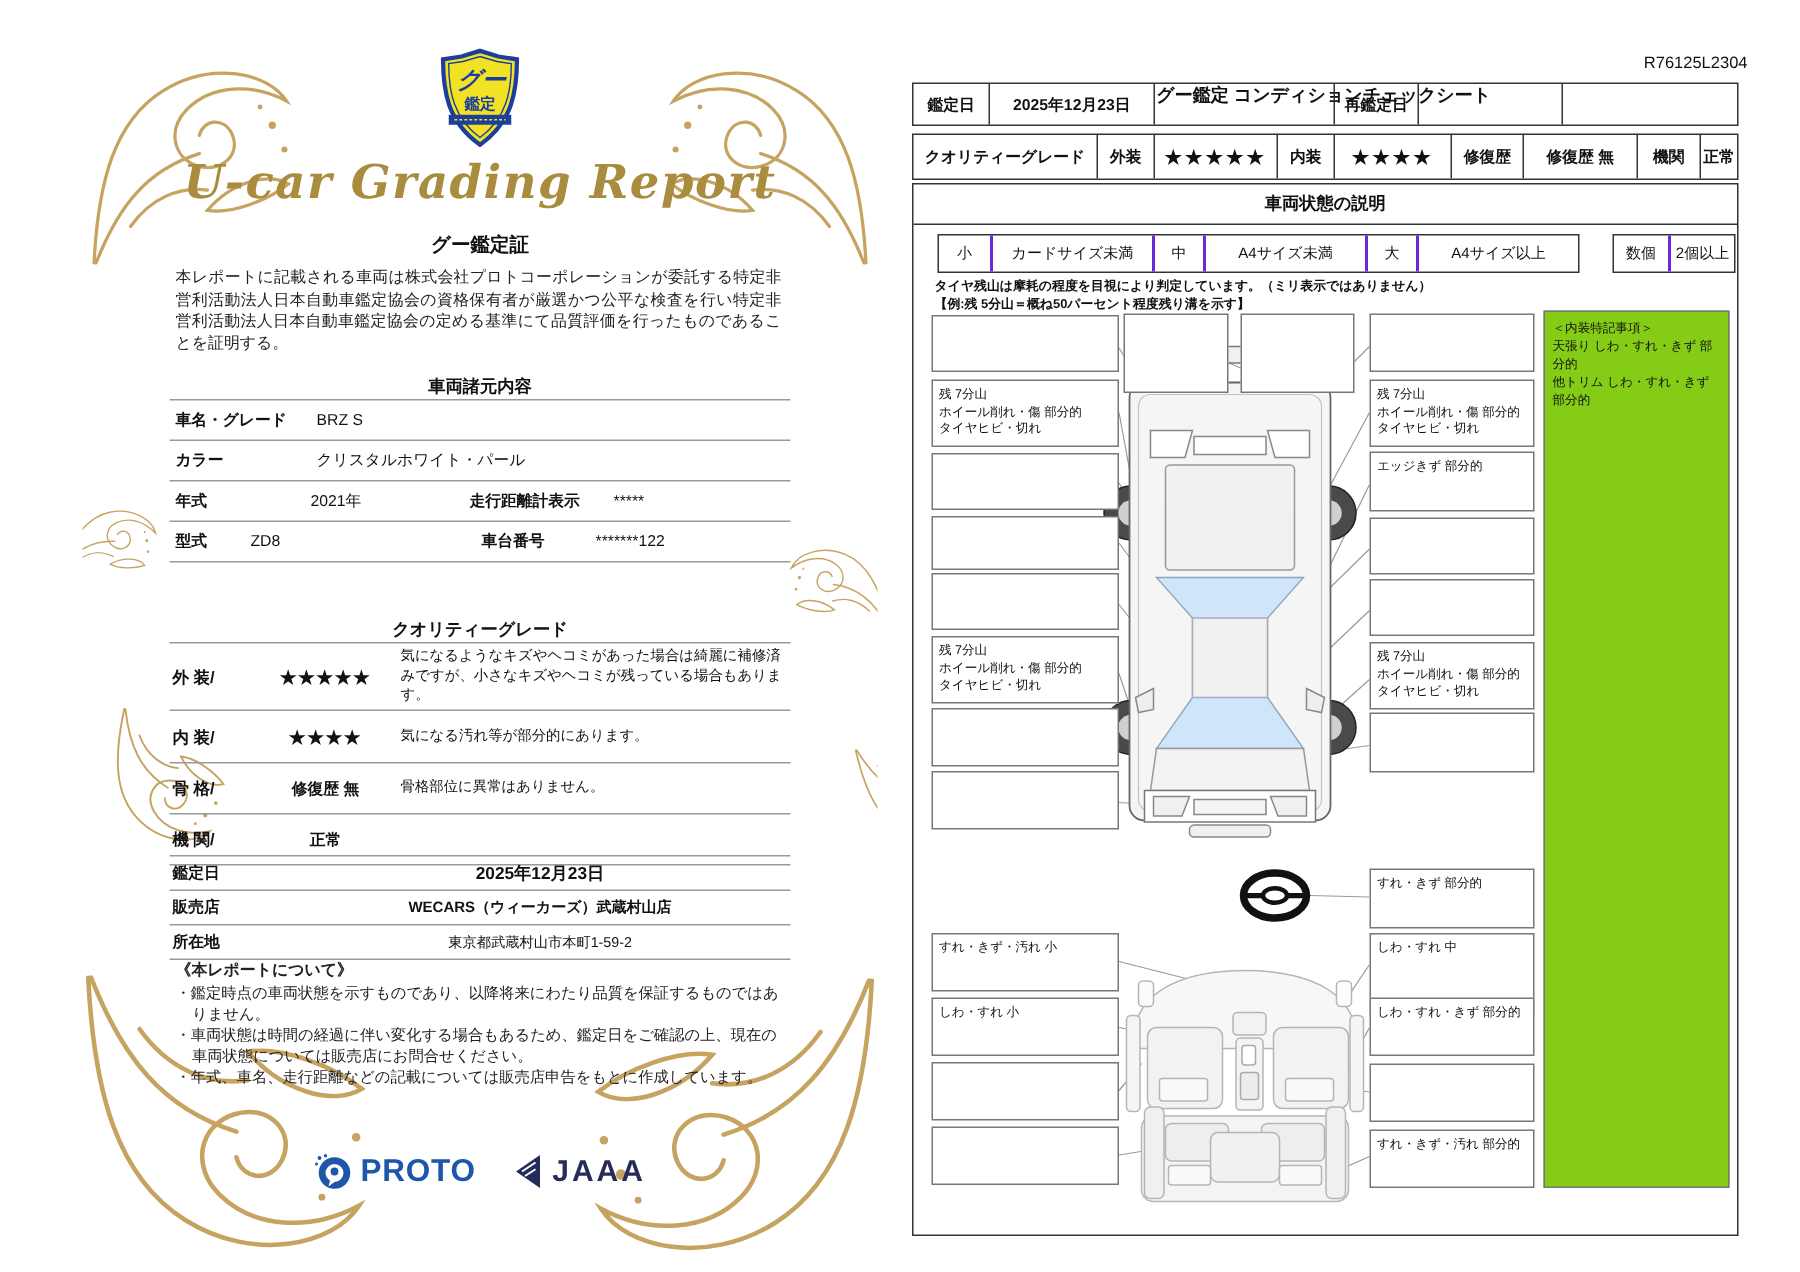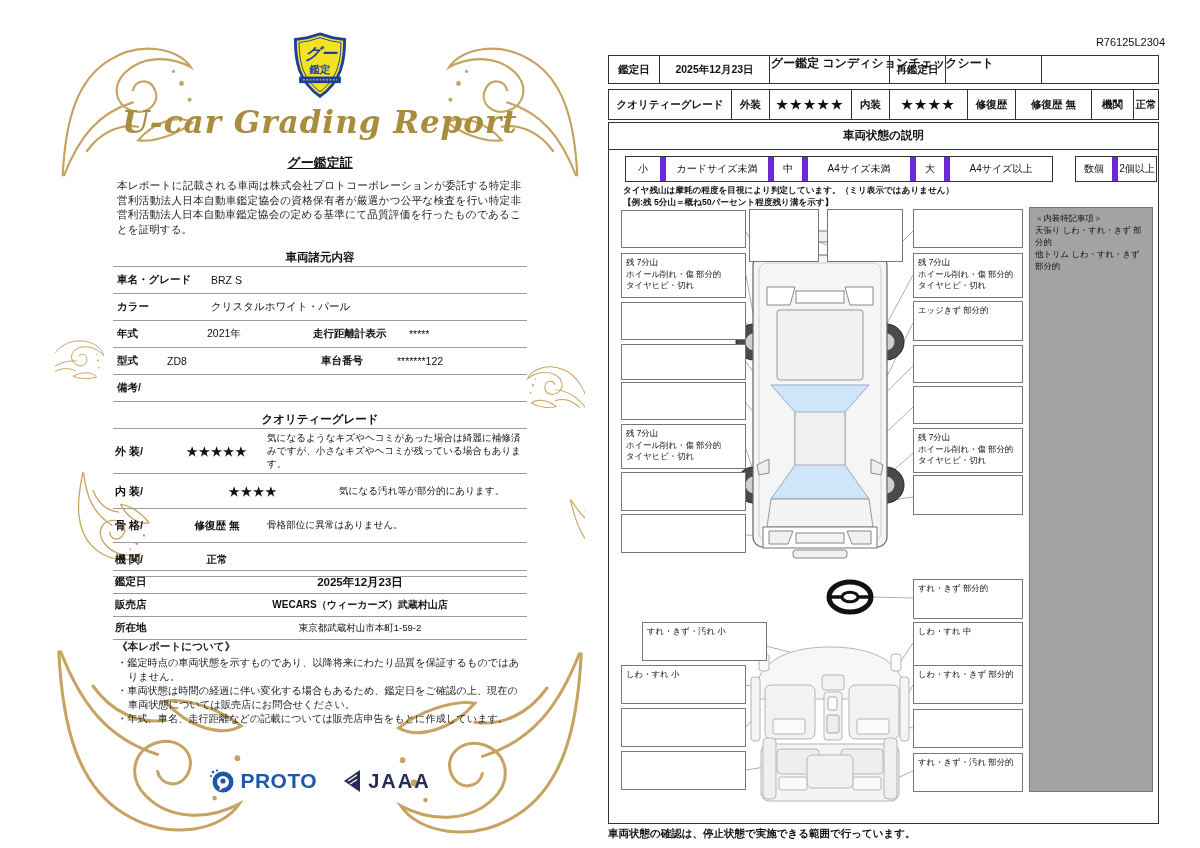--- a/index.html
+++ b/index.html
@@ -6,21 +6,21 @@
   body{width:1200px;height:848px;font-family:"Liberation Sans",sans-serif;-webkit-font-smoothing:antialiased;}
   .sheet{position:relative;width:1200px;height:848px;background:#ffffff;overflow:hidden;}
 
   
   .lpage{position:absolute;left:55px;top:28px;width:530px;height:815px;}
   .orn{position:absolute;left:0;top:0;width:530px;height:815px;pointer-events:none;}
   .badge{position:absolute;left:50%;top:4px;transform:translateX(-50%);}
   .ltitle{position:absolute;top:76px;left:0;width:100%;text-align:center;
           font-family:"DejaVu Serif",serif;font-style:italic;font-weight:bold;
           font-size:31px;color:#a98c3e;letter-spacing:1px;}
-  .certtitle{position:absolute;top:126px;left:0;width:100%;text-align:center;font-size:13px;font-weight:bold;color:#111;text-decoration:underline;}
+  .certtitle{position:absolute;top:126px;left:0;width:100%;text-align:center;font-size:13px;font-weight:bold;color:#111;}
   .intro{position:absolute;top:150px;left:62px;width:404px;font-size:10.6px;line-height:14.6px;color:#222;text-align:justify;}
   .secHead{position:absolute;left:0;width:100%;text-align:center;font-size:11.5px;font-weight:bold;color:#111;}
   .spectbl{position:absolute;top:238px;left:58px;width:414px;border-top:1px solid #9a9a9a;}
   .srow{display:grid;align-items:center;height:26px;border-bottom:1px solid #9a9a9a;font-size:10.5px;color:#111;}
   .srow .lab{font-weight:bold;padding-left:4px;}
   .srow .val{padding-left:2px;}
   .c2{grid-template-columns:96px 1fr;}
   .c4a{grid-template-columns:92px 104px 98px 1fr;}
   .c4b{grid-template-columns:52px 152px 78px 1fr;}
   .gradetbl{position:absolute;top:400px;left:58px;width:414px;border-top:1px solid #9a9a9a;}
@@ -55,29 +55,29 @@
   .gtbl{position:absolute;top:61px;left:8px;width:549px;height:29px;display:grid;
         grid-template-columns:122px 38px 82px 38px 78px 48px 76px 42px 1fr;border:1px solid #333;}
   .gtbl>div{border-left:1px solid #333;display:flex;align-items:center;justify-content:center;font-size:10.5px;font-weight:bold;}
   .gtbl>div:first-child{border-left:none;}
   .gtbl .stars{font-size:13px;letter-spacing:2px;}
   .bigbox{position:absolute;top:94px;left:8px;width:549px;height:700px;border:1.5px solid #333;}
   .bb-head{position:absolute;top:5px;left:0;width:100%;text-align:center;font-size:11.5px;font-weight:bold;}
   .bb-line{position:absolute;top:26px;left:0;width:100%;border-bottom:1px solid #333;}
   .sizetbl{position:absolute;top:33px;left:16px;height:24px;display:grid;
            grid-template-columns:34px 108px 34px 108px 34px 108px;border:1px solid #333;}
-  .sizetbl>div,.cnttbl>div{border-left:6px solid #6d28d9;display:flex;align-items:center;justify-content:center;font-size:10px;}
+  .sizetbl>div,.cnttbl>div{border-left:2px solid #6d28d9;display:flex;align-items:center;justify-content:center;font-size:10px;}
   .sizetbl>div:first-child,.cnttbl>div:first-child{border-left:none;}
   .cnttbl{position:absolute;top:33px;left:466px;height:24px;display:grid;grid-template-columns:36px 44px;border:1px solid #333;}
   .tnote{position:absolute;left:14px;font-size:8.6px;font-weight:bold;color:#111;}
   .diag{position:absolute;top:84px;left:0;width:549px;height:616px;}
   .anno{position:absolute;border:1px solid #777;background:#fff;font-size:8.4px;line-height:11.6px;
         padding:3px 4px;white-space:pre-line;color:#111;z-index:2;box-sizing:border-box;}
   .notespanel{position:absolute;left:420px;top:84px;width:124px;height:585px;border:1px solid #777;
-              background:#a3a3a3;z-index:2;padding:4px 5px;box-sizing:border-box;font-size:8.4px;line-height:12px;}
+              background:#84cc16;z-index:2;padding:4px 5px;box-sizing:border-box;font-size:8.4px;line-height:12px;}
   .bnote{position:absolute;top:799px;left:8px;font-size:10.5px;font-weight:bold;}
 </style>
 </head>
 <body>
 
 <div class="sheet">
 
   <div class="lpage">
 
     <svg class="orn" viewBox="0 0 530 815">
@@ -130,34 +130,30 @@
         <div class="val">2021年</div>
         <div class="lab">走行距離計表示</div>
         <div class="val">*****</div>
       </div>
       <div class="srow c4b">
         <div class="lab">型式</div>
         <div class="val">ZD8</div>
         <div class="lab">車台番号</div>
         <div class="val">*******122</div>
       </div>
-      <div class="srow c2">
-        <div class="lab">備考/</div>
-        <div class="val"></div>
-      </div>
     </div>
 
     <div class="secHead" style="top:384px;">クオリティーグレード</div>
     <div class="gradetbl">
       <div class="grow" style="min-height:42px;">
         <div class="glab">外 装/</div>
         <div class="gval">★★★★★</div>
         <div class="gdesc">気になるようなキズやヘコミがあった場合は綺麗に補修済みですが、小さなキズやヘコミが残っている場合もあります。</div>
       </div>
-      <div class="grow" style="min-height:34px;gap:36px;">
+      <div class="grow" style="min-height:34px;">
         <div class="glab">内 装/</div>
         <div class="gval">★★★★</div>
         <div class="gdesc">気になる汚れ等が部分的にあります。</div>
       </div>
       <div class="grow" style="min-height:33px;">
         <div class="glab">骨 格/</div>
         <div class="gval small">修復歴 無</div>
         <div class="gdesc">骨格部位に異常はありません。</div>
       </div>
       <div class="grow" style="min-height:33px;">
@@ -368,33 +364,32 @@
 ホイール削れ・傷 部分的
 タイヤヒビ・切れ</div>
       <div class="anno" style="left:304px;top:178px;width:110px;height:40px;">エッジきず 部分的</div>
       <div class="anno" style="left:304px;top:222px;width:110px;height:38px;"></div>
       <div class="anno" style="left:304px;top:263px;width:110px;height:38px;"></div>
       <div class="anno" style="left:304px;top:305px;width:110px;height:45px;">残 7分山
 ホイール削れ・傷 部分的
 タイヤヒビ・切れ</div>
       <div class="anno" style="left:304px;top:352px;width:110px;height:40px;"></div>
 
-      <div class="anno" style="left:12px;top:499px;width:125px;height:39px;margin-left:21px;">すれ・きず・汚れ 小</div>
+      <div class="anno" style="left:12px;top:499px;width:125px;height:39px;">すれ・きず・汚れ 小</div>
       <div class="anno" style="left:12px;top:542px;width:125px;height:39px;">しわ・すれ 小</div>
       <div class="anno" style="left:12px;top:585px;width:125px;height:39px;"></div>
       <div class="anno" style="left:12px;top:628px;width:125px;height:39px;"></div>
 
       <div class="anno" style="left:304px;top:456px;width:110px;height:40px;">すれ・きず 部分的</div>
       <div class="anno" style="left:304px;top:499px;width:110px;height:55px;">しわ・すれ 中</div>
       <div class="anno" style="left:304px;top:542px;width:110px;height:39px;">しわ・すれ・きず 部分的</div>
       <div class="anno" style="left:304px;top:586px;width:110px;height:39px;"></div>
       <div class="anno" style="left:304px;top:630px;width:110px;height:39px;">すれ・きず・汚れ 部分的</div>
 
       <div class="notespanel">
         <div>＜内装特記事項＞</div>
         <div>天張り しわ・すれ・きず 部分的</div>
         <div>他トリム しわ・すれ・きず 部分的</div>
       </div>
     </div>
 
-    <div class="bnote">車両状態の確認は、停止状態で実施できる範囲で行っています。</div>
   </div>
 </div>
 
 </body></html>

